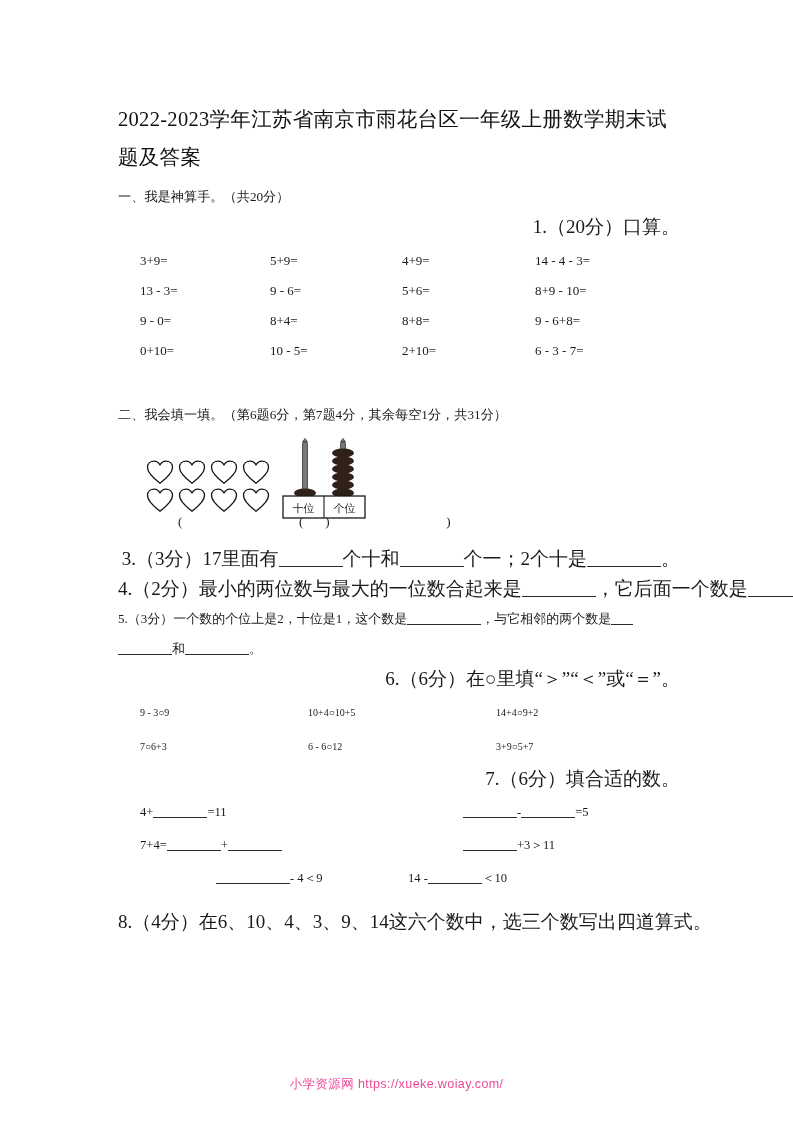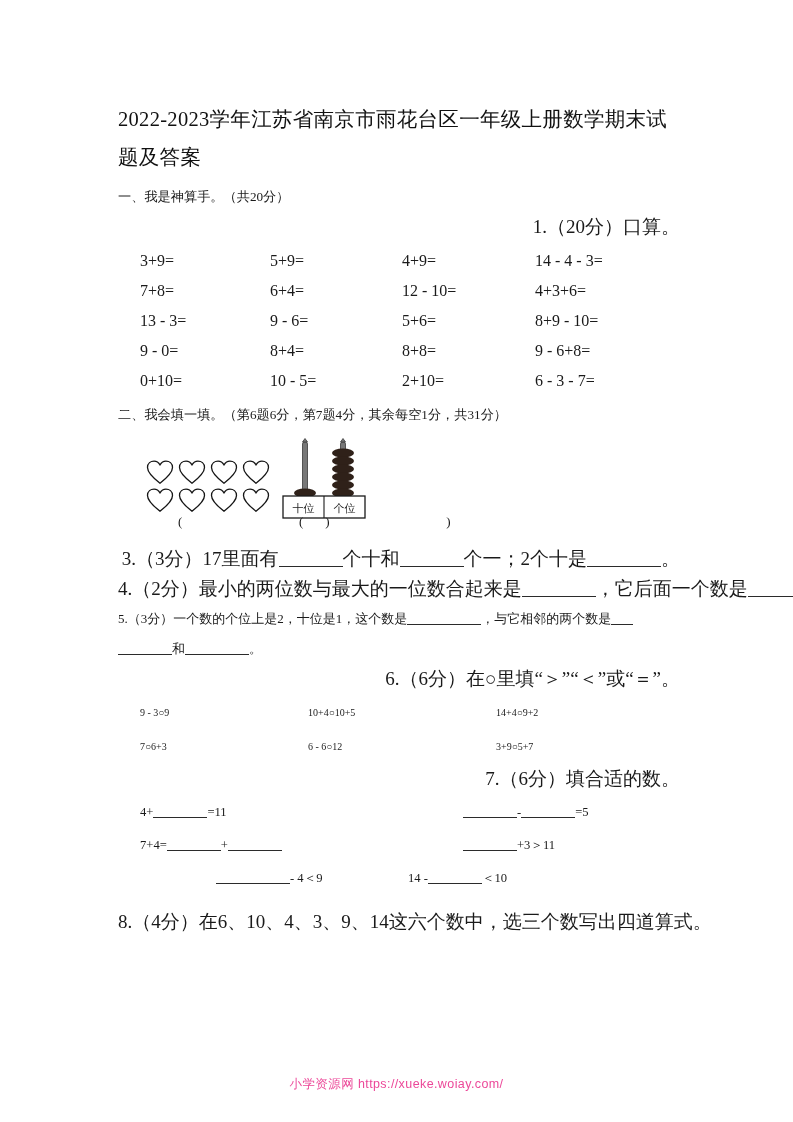--- a/index.html
+++ b/index.html
@@ -61,21 +61,21 @@
     position: relative;
     margin-top: 4px;
     height: 150px;
   }
   .calc-row {
     position: relative;
     height: 30px;
   }
   .calc-cell {
     position: absolute;
-    font-size: 16px;
+    font-size: 13px;
     line-height: 30px;
     white-space: nowrap;
   }
   .c0 { left: 22px; }
   .c1 { left: 152px; }
   .c2 { left: 284px; }
   .c3 { left: 417px; }
 
   
   .cmp-grid { margin-top: 2px; }
@@ -179,26 +179,20 @@
     <div class="q-line">1.（20分）口算。</div>
 
     <div class="calc-grid">
       <div class="calc-row">
         <span class="calc-cell c0">3+9=</span>
         <span class="calc-cell c1">5+9=</span>
         <span class="calc-cell c2">4+9=</span>
         <span class="calc-cell c3">14 - 4 - 3=</span>
       </div>
       <div class="calc-row">
-        <span class="calc-cell c0">7+8=</span>
-        <span class="calc-cell c1">6+4=</span>
-        <span class="calc-cell c2">12 - 10=</span>
-        <span class="calc-cell c3">4+3+6=</span>
-      </div>
-      <div class="calc-row">
         <span class="calc-cell c0">13 - 3=</span>
         <span class="calc-cell c1">9 - 6=</span>
         <span class="calc-cell c2">5+6=</span>
         <span class="calc-cell c3">8+9 - 10=</span>
       </div>
       <div class="calc-row">
         <span class="calc-cell c0">9 - 0=</span>
         <span class="calc-cell c1">8+4=</span>
         <span class="calc-cell c2">8+8=</span>
         <span class="calc-cell c3">9 - 6+8=</span>

